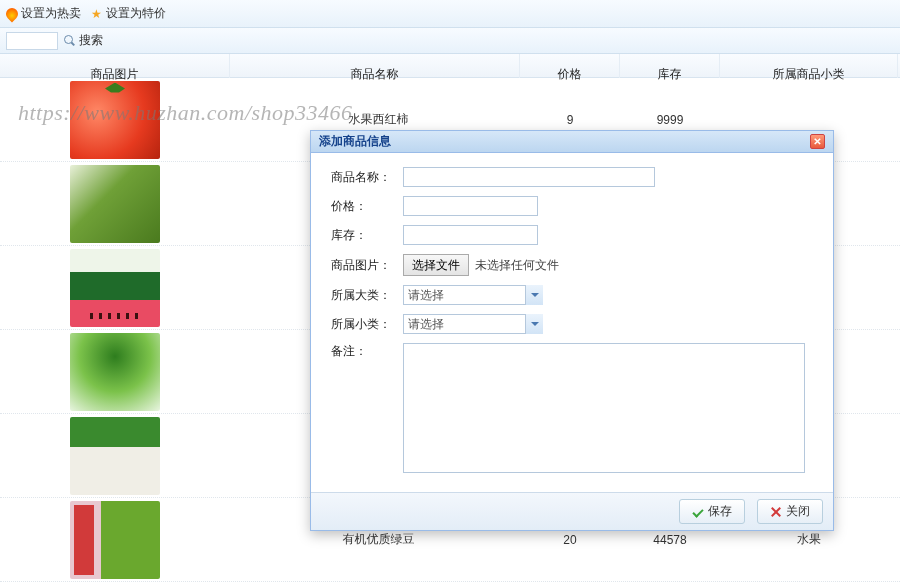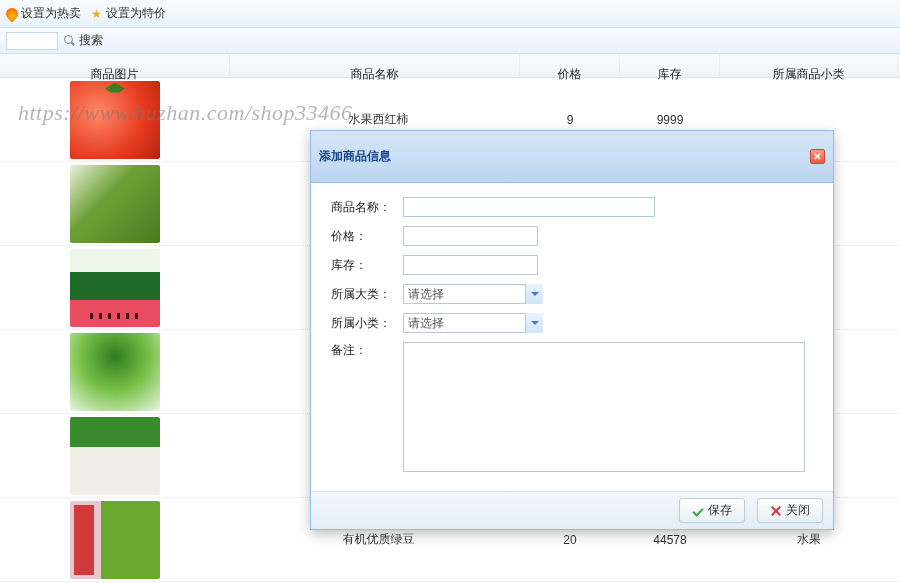--- a/index.html
+++ b/index.html
@@ -40,21 +40,21 @@
 .thumb-melon { background: linear-gradient(180deg,#eef5e9 0 30%, #1f6b2a 30% 65%, #e94b63 65%); position:relative; }
 .thumb-melon::after{content:"";position:absolute;bottom:8px;left:20px;width:50px;height:6px;background:repeating-linear-gradient(90deg,#3a1010 0 3px,transparent 3px 9px);}
 .thumb-bok { background: radial-gradient(circle at 50% 30%, #2e7d1e, #7bc24a 50%, #e8f5e0); }
 .thumb-rice { background: linear-gradient(180deg, #3a8a2e 0 38%, #f0eee6 38%); }
 .thumb-mung { background: linear-gradient(90deg, #e8c8d0 0 35%, #6aa82e 35%); position:relative; }
 .thumb-mung::before{content:"";position:absolute;left:4px;top:4px;width:20px;height:70px;background:#d13a3a;}
 
 .watermark { position: absolute; top: 100px; left: 18px; color: rgba(120,120,120,0.55); font-size: 22px; font-family: Georgia, serif; font-style: italic; pointer-events: none; letter-spacing: 0.5px; }
 
 .modal { position: absolute; left: 310px; top: 130px; width: 524px; background: #fff; border: 1px solid #99bbe8; box-shadow: 0 4px 12px rgba(0,0,0,0.25); }
-.modal-header { background: linear-gradient(#d6e7f8, #bcd6f0); border-bottom: 1px solid #99bbe8; padding: 17px 8px; display: flex; justify-content: space-between; align-items: center; }
+.modal-header { background: linear-gradient(#d6e7f8, #bcd6f0); border-bottom: 1px solid #99bbe8; padding: 2px 8px; display: flex; justify-content: space-between; align-items: center; }
 .modal-title { color: #15428b; font-weight: bold; font-size: 12px; }
 .modal-close { width: 15px; height: 15px; background: linear-gradient(#ff9a7a, #e85a3d); border: 1px solid #c44; border-radius: 2px; color: #fff; font-size: 10px; line-height: 13px; text-align: center; cursor: pointer; font-weight: bold; }
 
 .modal-body { padding: 14px 20px 10px; }
 .form-row { display: flex; align-items: center; margin-bottom: 9px; }
 .form-label { width: 72px; text-align: left; color: #222; }
 .form-input { height: 20px; border: 1px solid #b5c8dc; padding: 0 4px; font-size: 12px; }
 .w-lg { width: 252px; }
 .w-md { width: 135px; }
 .file-btn { height: 22px; border: 1px solid #aaa; background: linear-gradient(#f7f7f7,#e4e4e4); padding: 0 8px; font-size: 12px; cursor: pointer; margin-right: 6px; }
@@ -177,20 +177,25 @@
     </div>
     <div class="form-row">
       <span class="form-label">价格：</span>
       <input class="form-input w-md" value="" style="">
     </div>
     <div class="form-row">
       <span class="form-label">库存：</span>
       <input class="form-input w-md" value="" style="">
     </div>
     <div class="form-row">
+      <span class="form-label">商品图片：</span>
+      <button class="file-btn">选择文件</button>
+      <span class="file-status">未选择任何文件</span>
+    </div>
+    <div class="form-row">
       <span class="form-label">所属大类：</span>
       <div class="select-wrap">
         <div class="select">
             <span>请选择</span>
           </div>
         <div class="select-arrow"></div>
       </div>
     </div>
     <div class="form-row">
       <span class="form-label">所属小类：</span>

